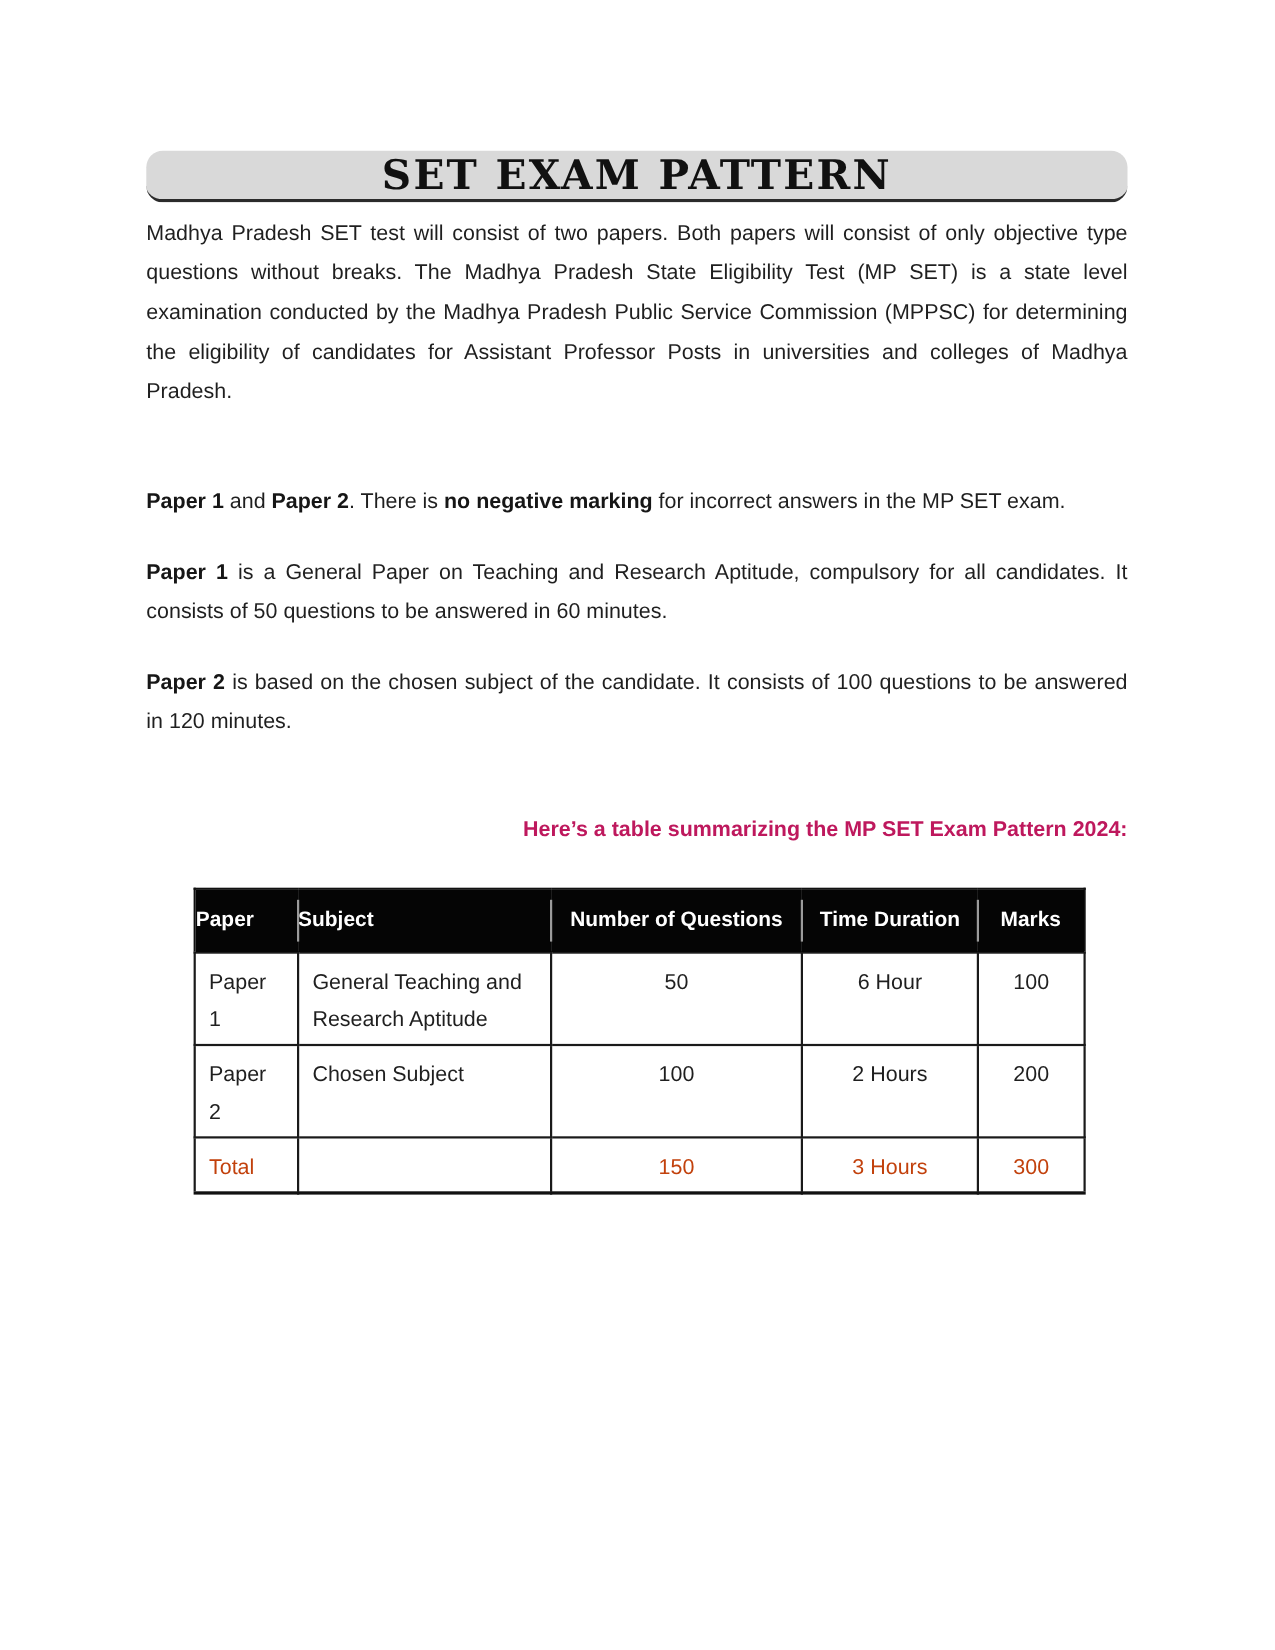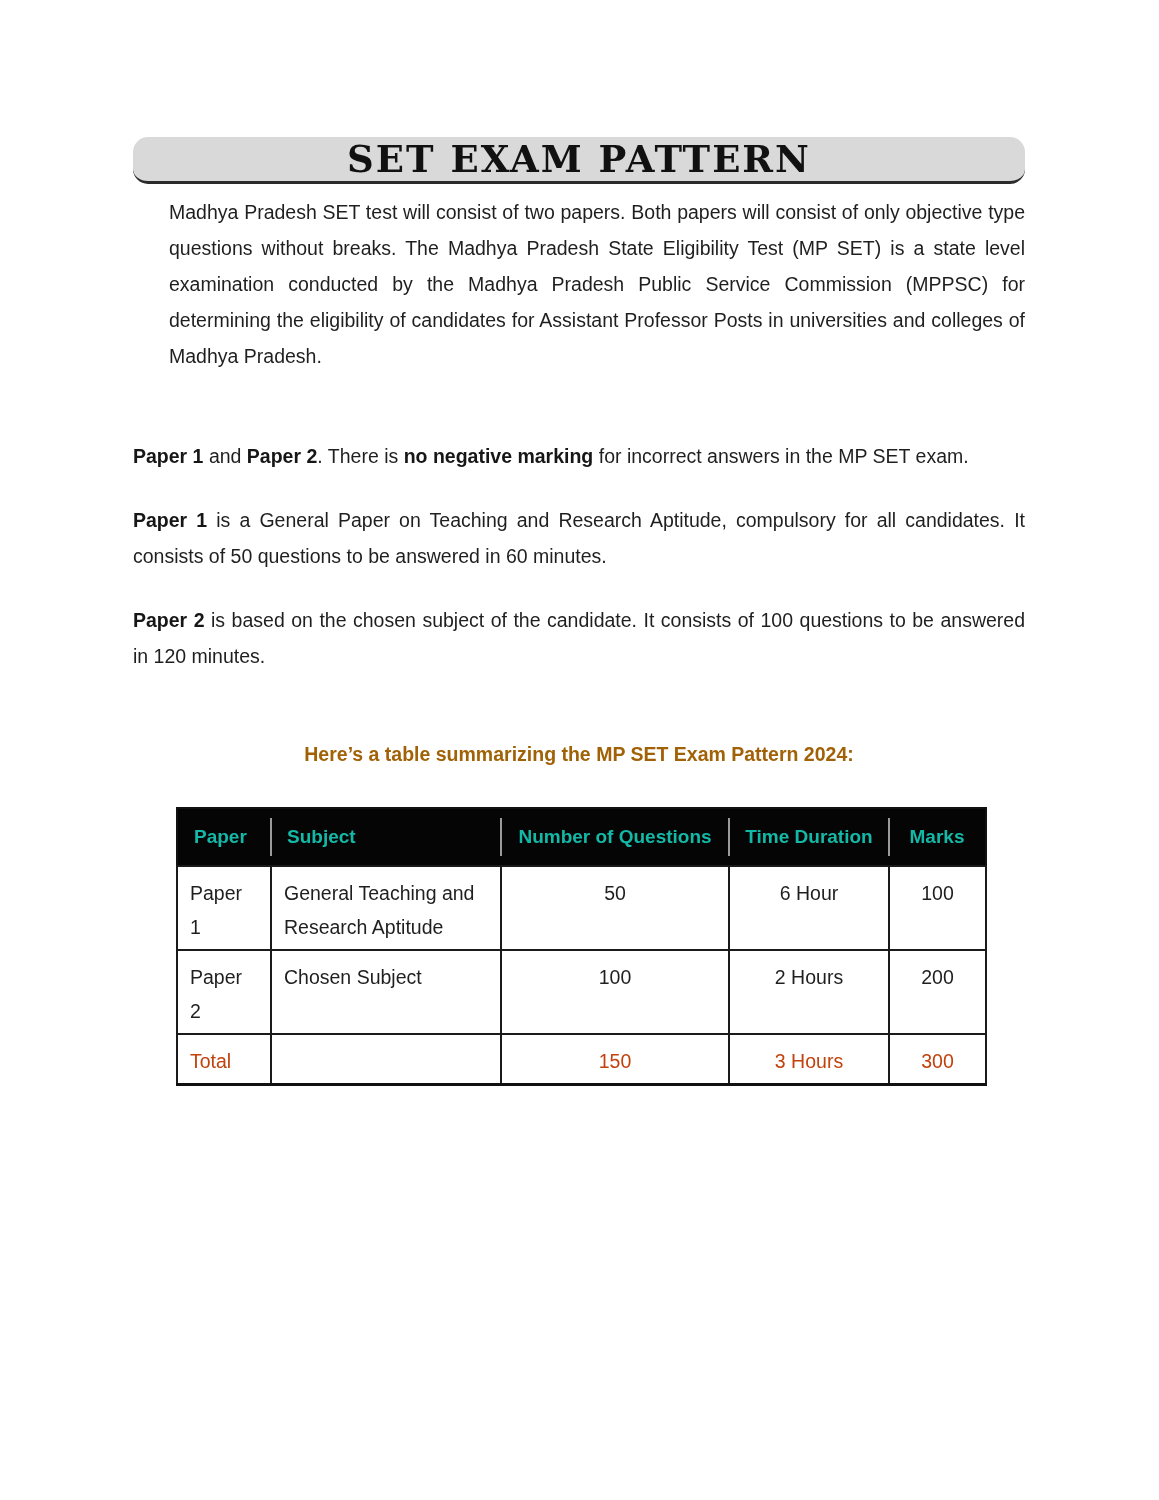--- a/index.html
+++ b/index.html
@@ -43,48 +43,47 @@
   }
   
   .para {
     font-size: 19.5px;
     line-height: 36px;
     text-align: justify;
     margin: 0 0 28px 0;
   }
   .para.first {
     margin-top: 10px;
-    margin-left: 36px;
   }
   .para b { font-weight: 700; color: #161616; }
   
   .table-caption {
     font-size: 19.5px;
     font-weight: 700;
-    text-align: center;
+    text-align: right;
     margin: 62px 0 0 0;
     line-height: 36px;
-    color: #a16207;
+    color: #be185d;
   }
   
   table.exam {
     border-collapse: collapse;
     table-layout: fixed;
     width: 809px;
     margin: 35px 0 0 43px;
     border: 2px solid #111111;
     border-bottom-width: 3px;
   }
   table.exam th {
     background: #050505;
-    color: #14b8a6;
+    color: #ffffff;
     font-size: 19px;
     font-weight: 700;
     height: 48px;
-    padding: 4px 16px;
+    padding: 4px 0;
     position: relative;
     border: none;
   }
   table.exam th:not(:first-child)::before {
     content: "";
     position: absolute;
     left: -1px;
     top: 9px;
     bottom: 9px;
     width: 2px;

